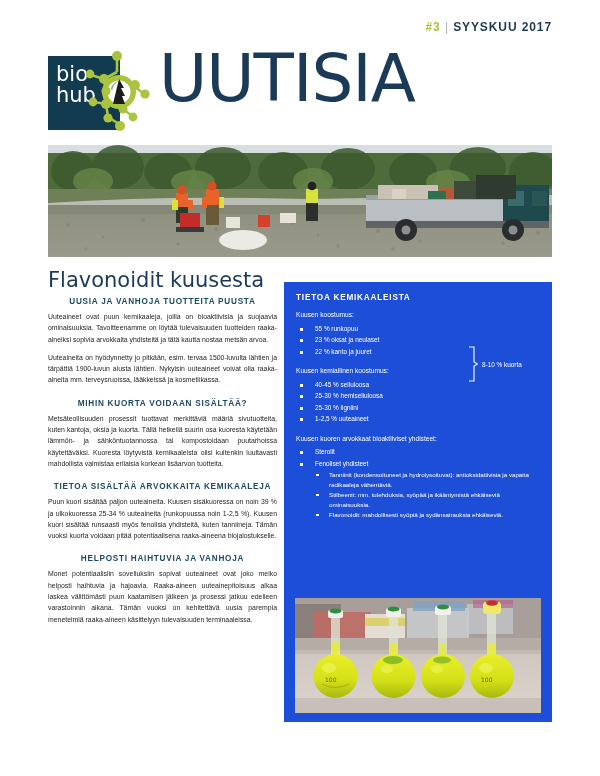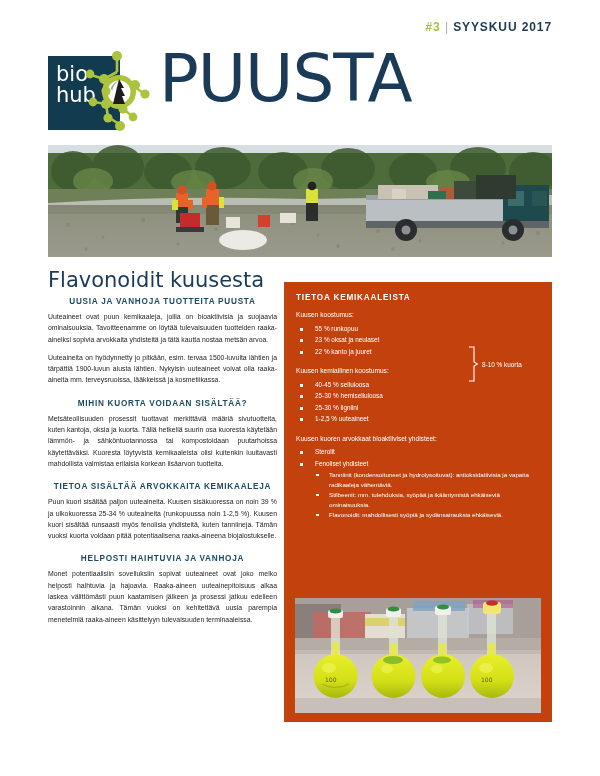--- a/index.html
+++ b/index.html
@@ -68,21 +68,21 @@
   .sec-head:first-child { margin-top: 0; }
   .body-p {
     font-size: 6.9px; line-height: 11.3px; color: #1d1d1d;
     text-align: justify; margin-bottom: 7px;
     font-family: "Liberation Sans", sans-serif;
   }
 
   
   .fact-box {
     position: absolute; left: 284px; top: 282px; width: 268px; height: 440px;
-    background: #c2410c;
+    background: #1d4ed8;
   }
   .fact-inner { padding: 11px 14px 0 12px; }
   .fact-title {
     color: #ffffff; font-size: 8.2px; font-weight: bold;
     letter-spacing: 0.8px; margin-bottom: 8px;
   }
   .fact-sub {
     color: #ffffff; font-size: 6.6px; margin-bottom: 4px; margin-top: 9px;
     line-height: 9.5px;
   }
@@ -168,21 +168,21 @@
           <circle cx="7" cy="56" r="4.4"></circle>
           <circle cx="22" cy="72" r="4.6"></circle>
           <circle cx="34" cy="80" r="5"></circle>
           <circle cx="49" cy="39" r="5"></circle>
           <circle cx="59" cy="48" r="4.6"></circle>
           <circle cx="37" cy="63" r="4.6"></circle>
           <circle cx="47" cy="71" r="4.4"></circle>
         </g>
       </svg>
     </div>
-    <div class="masthead-title">PUUSTA</div>
+    <div class="masthead-title">UUTISIA</div>
   </div>
 
   <div class="hero">
     <svg width="504" height="112" viewBox="0 0 504 112">
       <defs>
         <linearGradient id="sky" x1="0" y1="0" x2="0" y2="1">
           <stop offset="0%" stop-color="#d8dfe2"></stop>
           <stop offset="100%" stop-color="#c2ccc9"></stop>
         </linearGradient>
         <linearGradient id="grnd" x1="0" y1="0" x2="0" y2="1">

